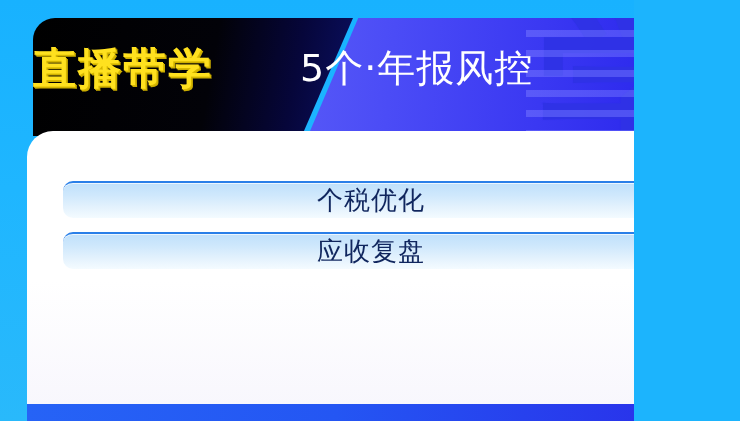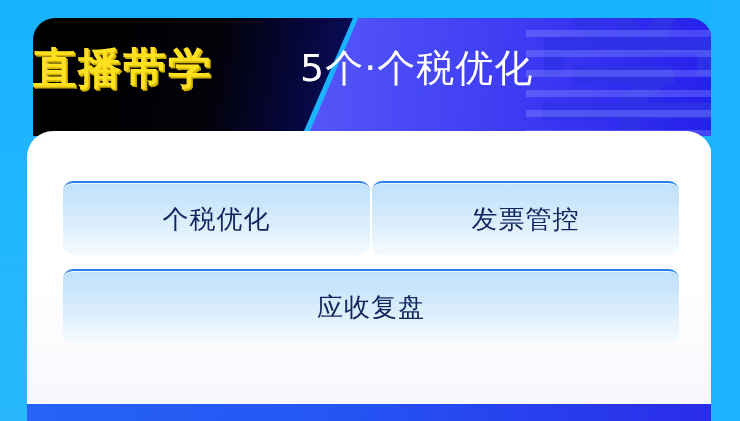--- a/index.html
+++ b/index.html
@@ -1,21 +1,21 @@
 <!DOCTYPE html>
 <html><head>
 <meta charset="utf-8">
 <style>
   html,body{margin:0;padding:0;}
   body{
     width:740px;height:421px;overflow:hidden;
     font-family:"Liberation Sans","DejaVu Sans",sans-serif;
     background:#1cb4fd;
   }
-  #stage{position:relative;width:711px;height:421px;overflow:hidden;
+  #stage{position:relative;width:634px;height:421px;overflow:hidden;
          background:linear-gradient(180deg,#18b2ff 0%,#1fb6ff 45%,#29b9fb 100%);}
 
   
   .banner{position:absolute;left:33px;top:18px;width:679px;height:118px;
           border-radius:22px 22px 0 0;overflow:hidden;}
   .banner-left{position:absolute;left:0;top:0;width:320px;height:100%;
        background:linear-gradient(100deg,#000000 0%,#020208 55%,#06063a 80%,#0b1063 100%);
        clip-path:polygon(0 0,100% 0,84% 100%,0 100%);}
   .banner-cyan{position:absolute;left:0;top:0;width:320px;height:100%;
        background:#3fd8fb;
@@ -42,21 +42,21 @@
   .subtitle{position:absolute;left:300px;top:43px;
      color:#ffffff;font-size:38px;font-weight:500;letter-spacing:1px;
      font-family:"DejaVu Sans","Liberation Sans",sans-serif;}
 
   
   .panel{position:absolute;left:27px;top:131px;width:685px;height:274px;
       background:linear-gradient(180deg,#ffffff 0%,#ffffff 55%,#f8f7fd 100%);
       border-radius:26px 26px 0 0;}
 
   .grid{position:absolute;left:36px;top:50px;width:616px;}
-  .row{display:flex;gap:2px;margin-bottom:14px;}
+  .row{display:flex;gap:2px;margin-bottom:14px;flex-direction:column;}
   .card{position:relative;height:72px;border-radius:10px;
      background:linear-gradient(180deg,#bfe0fb 0%,#cfe8fc 35%,#e4f2fd 70%,#f4fbff 100%);
      border-top:2px solid #2a7fe8;
      box-shadow:0 1px 0 rgba(255,255,255,.7) inset;
      display:flex;align-items:center;justify-content:center;}
   .card.w3{flex:1 1 0;}
   .card.w2{flex:1 1 0;}
   .card-label{color:#10265e;font-size:26px;font-weight:500;letter-spacing:1px;
      font-family:"DejaVu Sans","Liberation Sans",sans-serif;}
 
@@ -72,31 +72,28 @@
   <div class="banner">
     <div class="banner-right">
       <div class="wm">学</div>
       <div class="wm-stripes"></div>
     </div>
     <div class="banner-cyan"></div>
     <div class="banner-left"></div>
   </div>
 
   <div class="brand">直播带学</div>
-  <div class="subtitle">5个·个税优化</div>
+  <div class="subtitle">5个·年报风控</div>
 
   <div class="panel">
     <div class="grid">
 
       <div class="row">
         <div class="card w3">
           <span class="card-label">个税优化</span>
-        </div>
-        <div class="card w3">
-          <span class="card-label">发票管控</span>
         </div>
       </div>
 
       <div class="row">
         <div class="card w2">
           <span class="card-label">应收复盘</span>
         </div>
       </div>
 
     </div>

